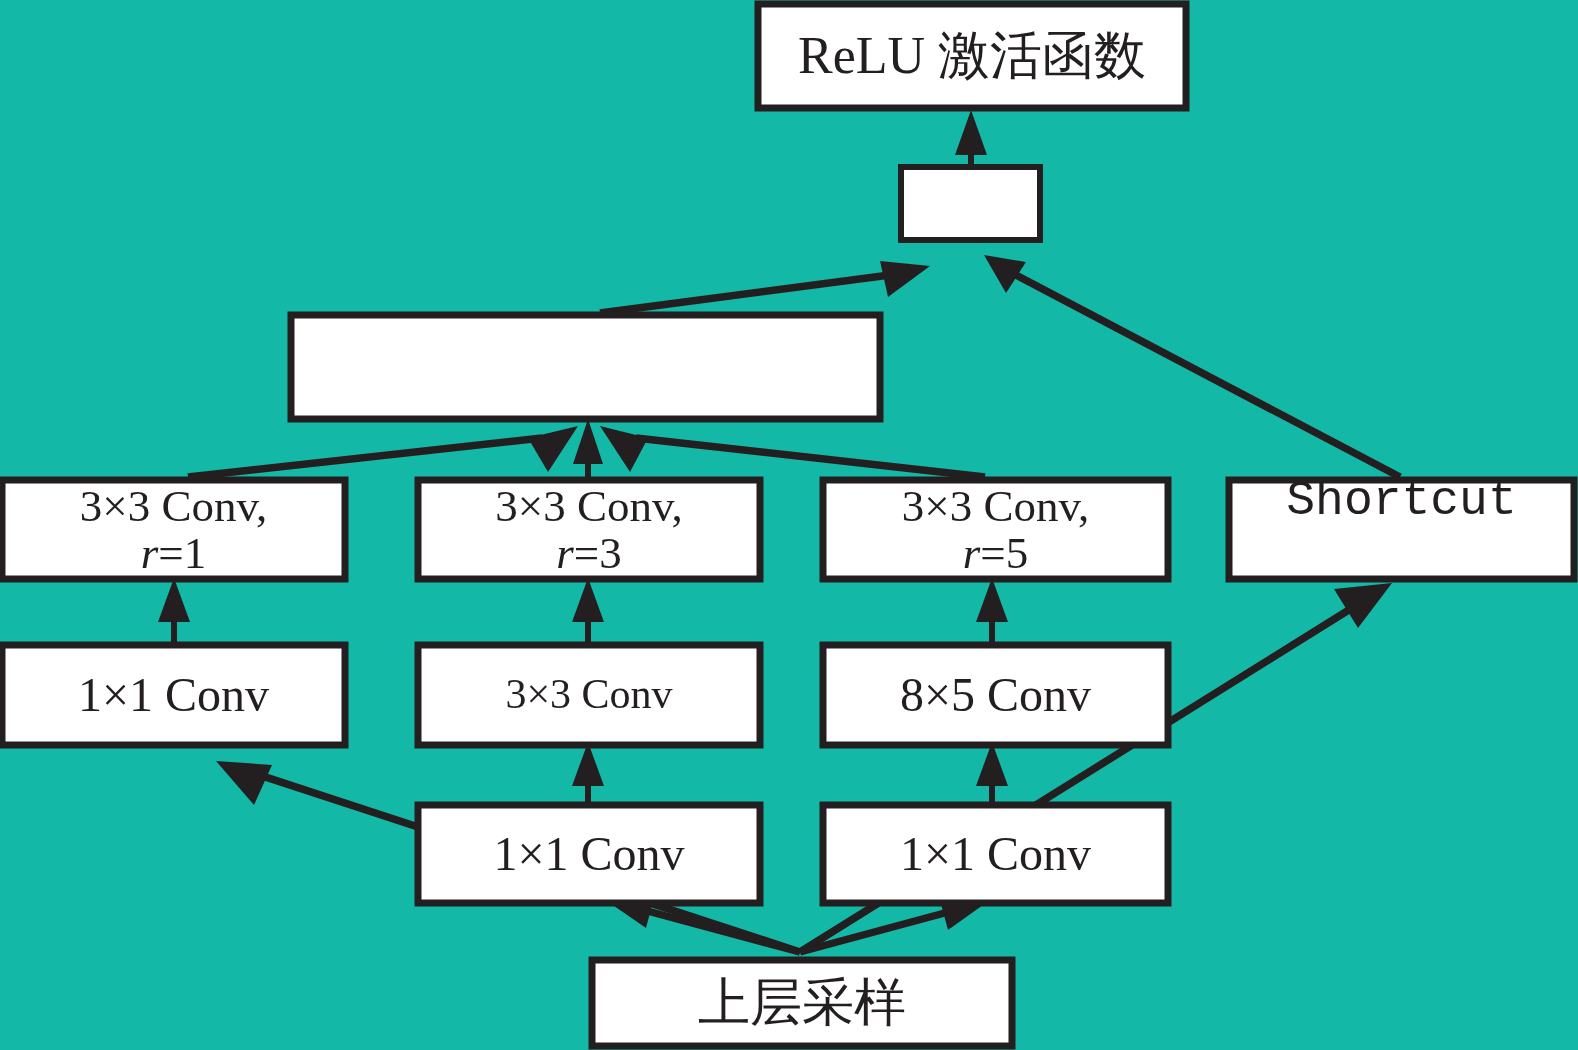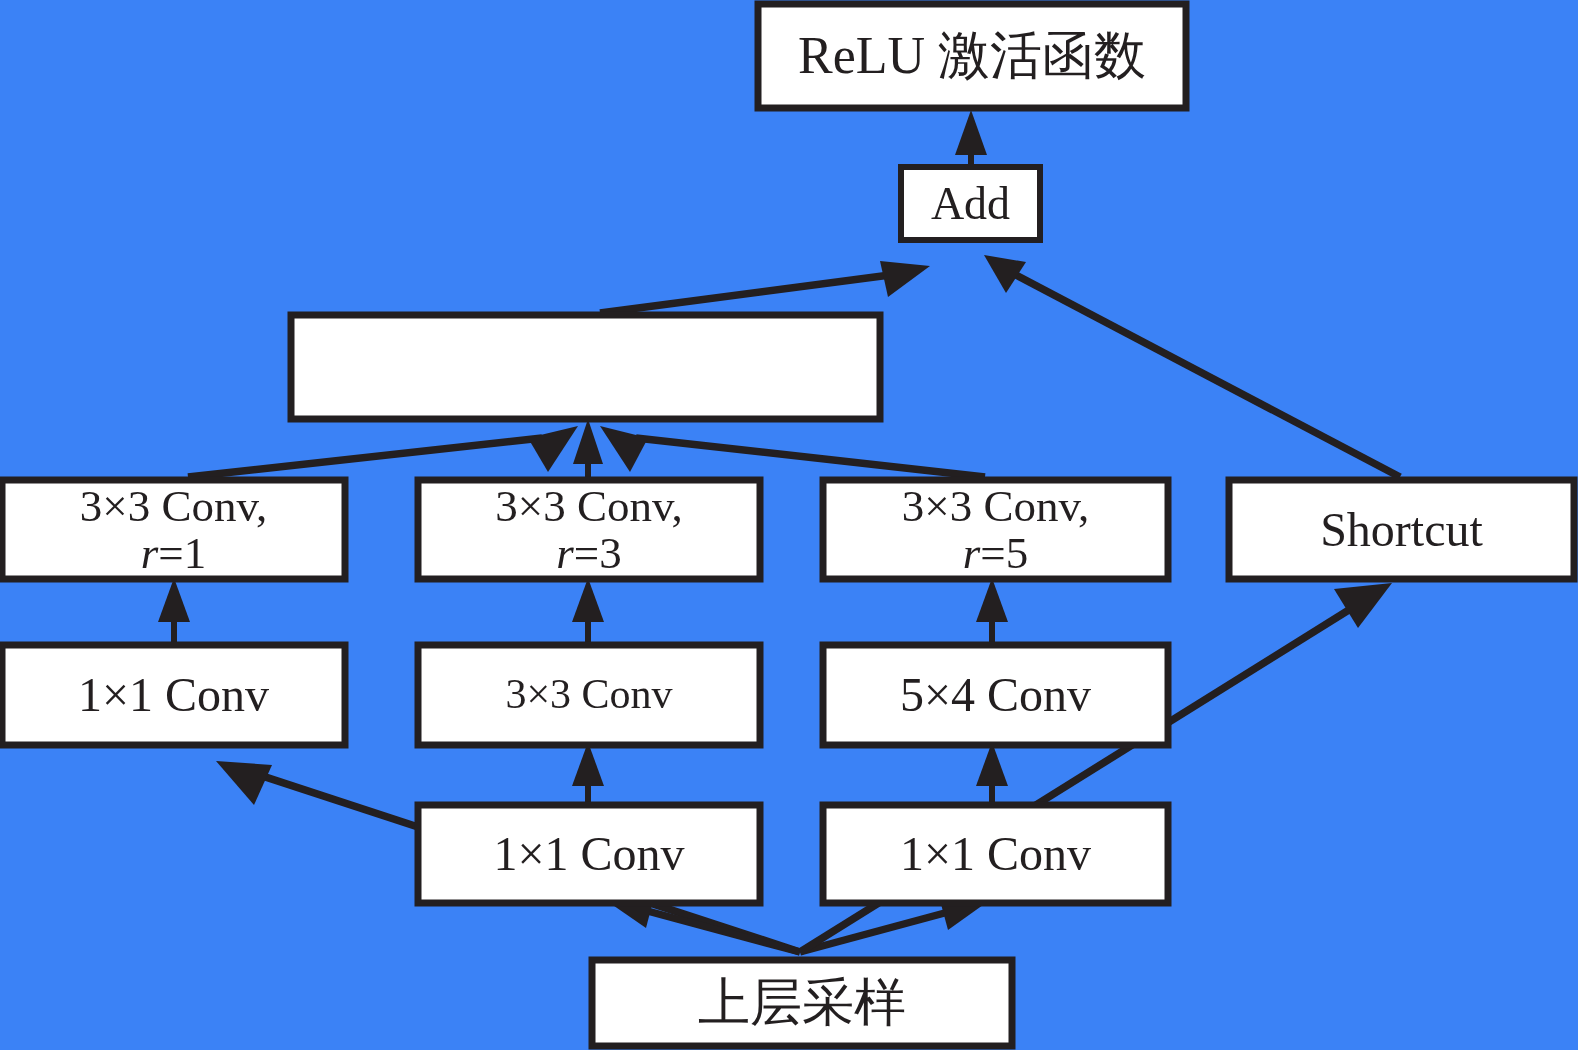--- a/index.html
+++ b/index.html
@@ -10,21 +10,21 @@
   body {
     width: 1578px;
     height: 1050px;
     font-family: "Liberation Serif", "DejaVu Serif", serif;
     overflow: hidden;
   }
   #diagram-root {
     position: relative;
     width: 1578px;
     height: 1050px;
-    background: #3b82f6;
+    background: #14b8a6;
   }
   svg.canvas {
     position: absolute;
     top: 0;
     left: 0;
     width: 1578px;
     height: 1050px;
     display: block;
   }
   .node-rect {
@@ -170,54 +170,51 @@
 
       <rect class="node-rect" x="592" y="960" width="420" height="86"></rect>
     </g>
 
   </svg>
 
   <div class="node-label" style="left:758px; top:4px; width:428px; height:104px; font-size:52px;">
     <span>ReLU 激活函数</span>
   </div>
 
-  <div class="node-label" style="left:901px; top:167px; width:139px; height:73px; font-size:46px;">
-    <span>Add</span>
-  </div>
 
 
   <div class="node-label" style="left:2px; top:480px; width:343px; height:99px; font-size:45px; flex-direction:column;">
     <span>3×3 Conv,</span>
     <span><i class="ital">r</i><span title="r=1">=1</span></span>
   </div>
 
   <div class="node-label" style="left:418px; top:480px; width:342px; height:99px; font-size:45px; flex-direction:column;">
     <span>3×3 Conv,</span>
     <span><i class="ital">r</i><span title="r=3">=3</span></span>
   </div>
 
   <div class="node-label" style="left:823px; top:480px; width:345px; height:99px; font-size:45px; flex-direction:column;">
     <span>3×3 Conv,</span>
     <span><i class="ital">r</i><span title="r=5">=5</span></span>
   </div>
 
-  <div class="node-label" style="left:1229px; top:480px; width:345px; height:99px; font-size:48px;">
+  <div class="node-label" style="left:1229px; top:452px; width:345px; height:99px; font-size:48px;font-family:Liberation Mono, monospace;">
     <span>Shortcut</span>
   </div>
 
   <div class="node-label" style="left:2px; top:645px; width:343px; height:100px; font-size:48px;">
     <span>1×1 Conv</span>
   </div>
 
   <div class="node-label" style="left:418px; top:645px; width:342px; height:100px; font-size:42px;">
     <span>3×3 Conv</span>
   </div>
 
   <div class="node-label" style="left:823px; top:645px; width:345px; height:100px; font-size:48px;">
-    <span>5×4 Conv</span>
+    <span>8×5 Conv</span>
   </div>
 
   <div class="node-label" style="left:418px; top:805px; width:342px; height:98px; font-size:48px;">
     <span>1×1 Conv</span>
   </div>
 
   <div class="node-label" style="left:823px; top:805px; width:345px; height:98px; font-size:48px;">
     <span>1×1 Conv</span>
   </div>
 

